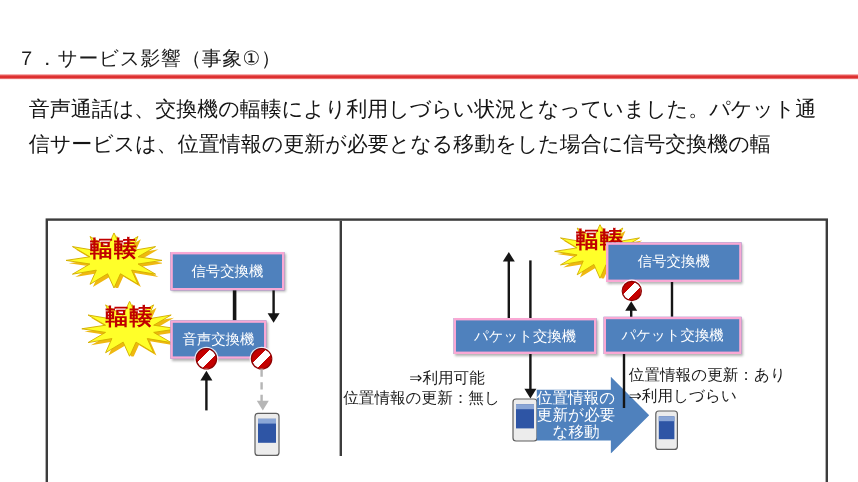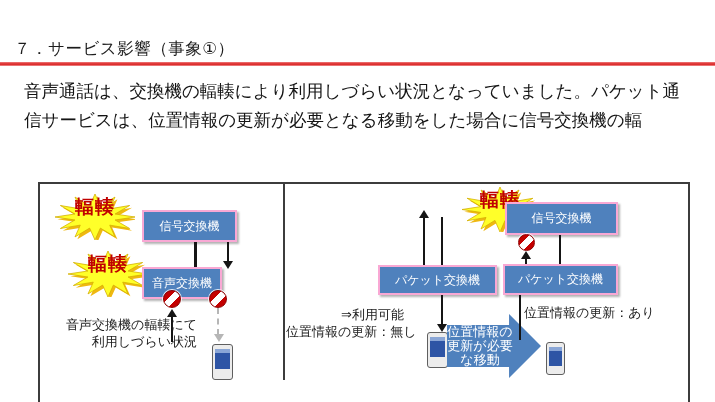--- a/index.html
+++ b/index.html
@@ -95,24 +95,20 @@
 
       <div class="noentry" style="left:123px;top:106px"></div>
       <div class="noentry" style="left:169px;top:106px"></div>
 
       <div class="arr up" style="left:127px;top:125px"></div>
       <div class="vline" style="left:131px;top:132px;height:26px"></div>
 
       <div class="vline gray-dash" style="left:177px;top:124px;height:27px"></div>
       <div class="arr down gray" style="left:174px;top:150px"></div>
 
-      <div class="note right" style="left:15px;top:132px;width:142px">
-        <div>音声交換機の輻輳にて</div>
-        <div>利用しづらい状況</div>
-      </div>
 
       <div class="phone" style="left:172px;top:160px;width:21px;height:36px">
         <span class="scr"></span>
         <span class="bar"></span>
       </div>
 
       <div class="arr up" style="left:379px;top:26px"></div>
       <div class="vline" style="left:383px;top:33px;height:48px"></div>
       <div class="vline" style="left:401px;top:33px;height:48px"></div>
 
@@ -150,20 +146,21 @@
       <div class="arr up" style="left:481px;top:67px"></div>
       <div class="vline" style="left:485px;top:73px;height:8px"></div>
       <div class="vline" style="left:519px;top:51px;height:29px"></div>
 
       <div class="bluebox" style="left:463px;top:80px;width:115px;height:31px">パケット交換機</div>
 
       <div class="vline" style="left:479px;top:111px;height:45px"></div>
 
       <div class="note" style="left:484px;top:120px">
         <div>位置情報の更新：あり</div>
+        <div>⇒利用しづらい</div>
       </div>
 
       <div class="phone" style="left:506px;top:158px;width:19px;height:33px">
         <span class="scr"></span>
         <span class="bar"></span>
       </div>
 
     </div>
   </div>
 

